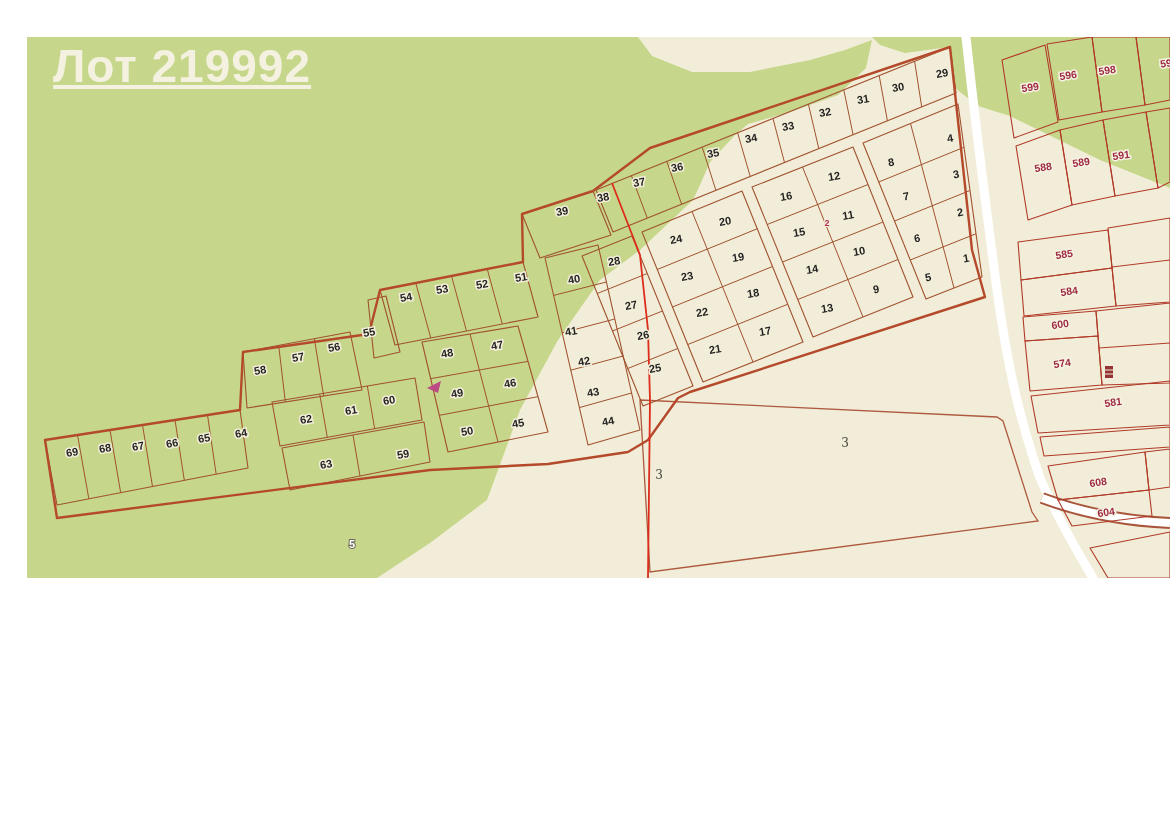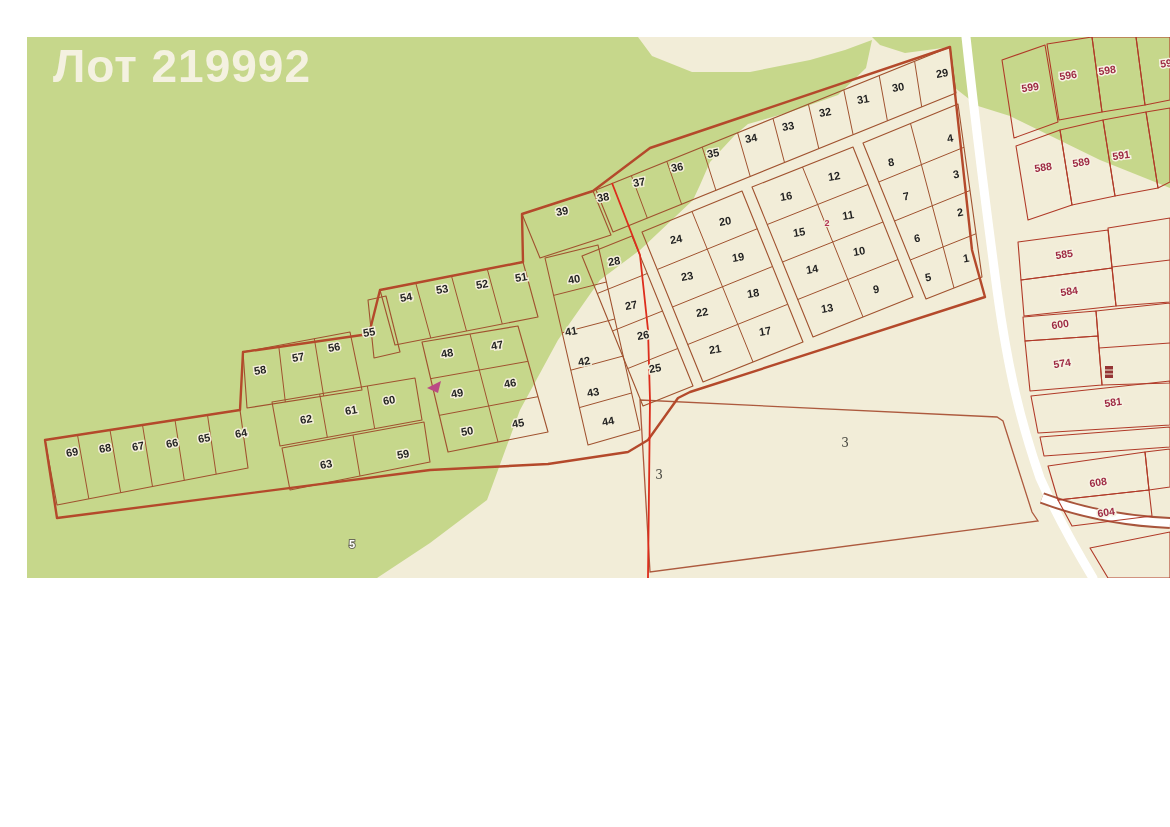--- a/index.html
+++ b/index.html
@@ -10,20 +10,21 @@
   .map-viewport{
     position:absolute;left:27px;top:37px;width:1143px;height:541px;overflow:hidden;
   }
   .map-viewport svg{display:block;}
   .lot-title{
     position:absolute;left:26px;top:2px;
     font-family:"Liberation Sans",sans-serif;
     font-size:46px;font-weight:bold;letter-spacing:1px;
     color:#f6f3e4;opacity:.96;white-space:nowrap;
     user-select:none;
+    text-decoration:underline;
   }
   
   .lbl{
     font-family:"Liberation Sans",sans-serif;font-weight:bold;font-size:11px;
     fill:#1f1f1f;stroke:#f3eed9;stroke-width:3px;paint-order:stroke;
     text-anchor:middle;dominant-baseline:central;
   }
   .lbl-red{
     font-family:"Liberation Sans",sans-serif;font-weight:bold;font-size:10.5px;
     fill:#9e2a44;stroke:#f6f2e2;stroke-width:3px;paint-order:stroke;

